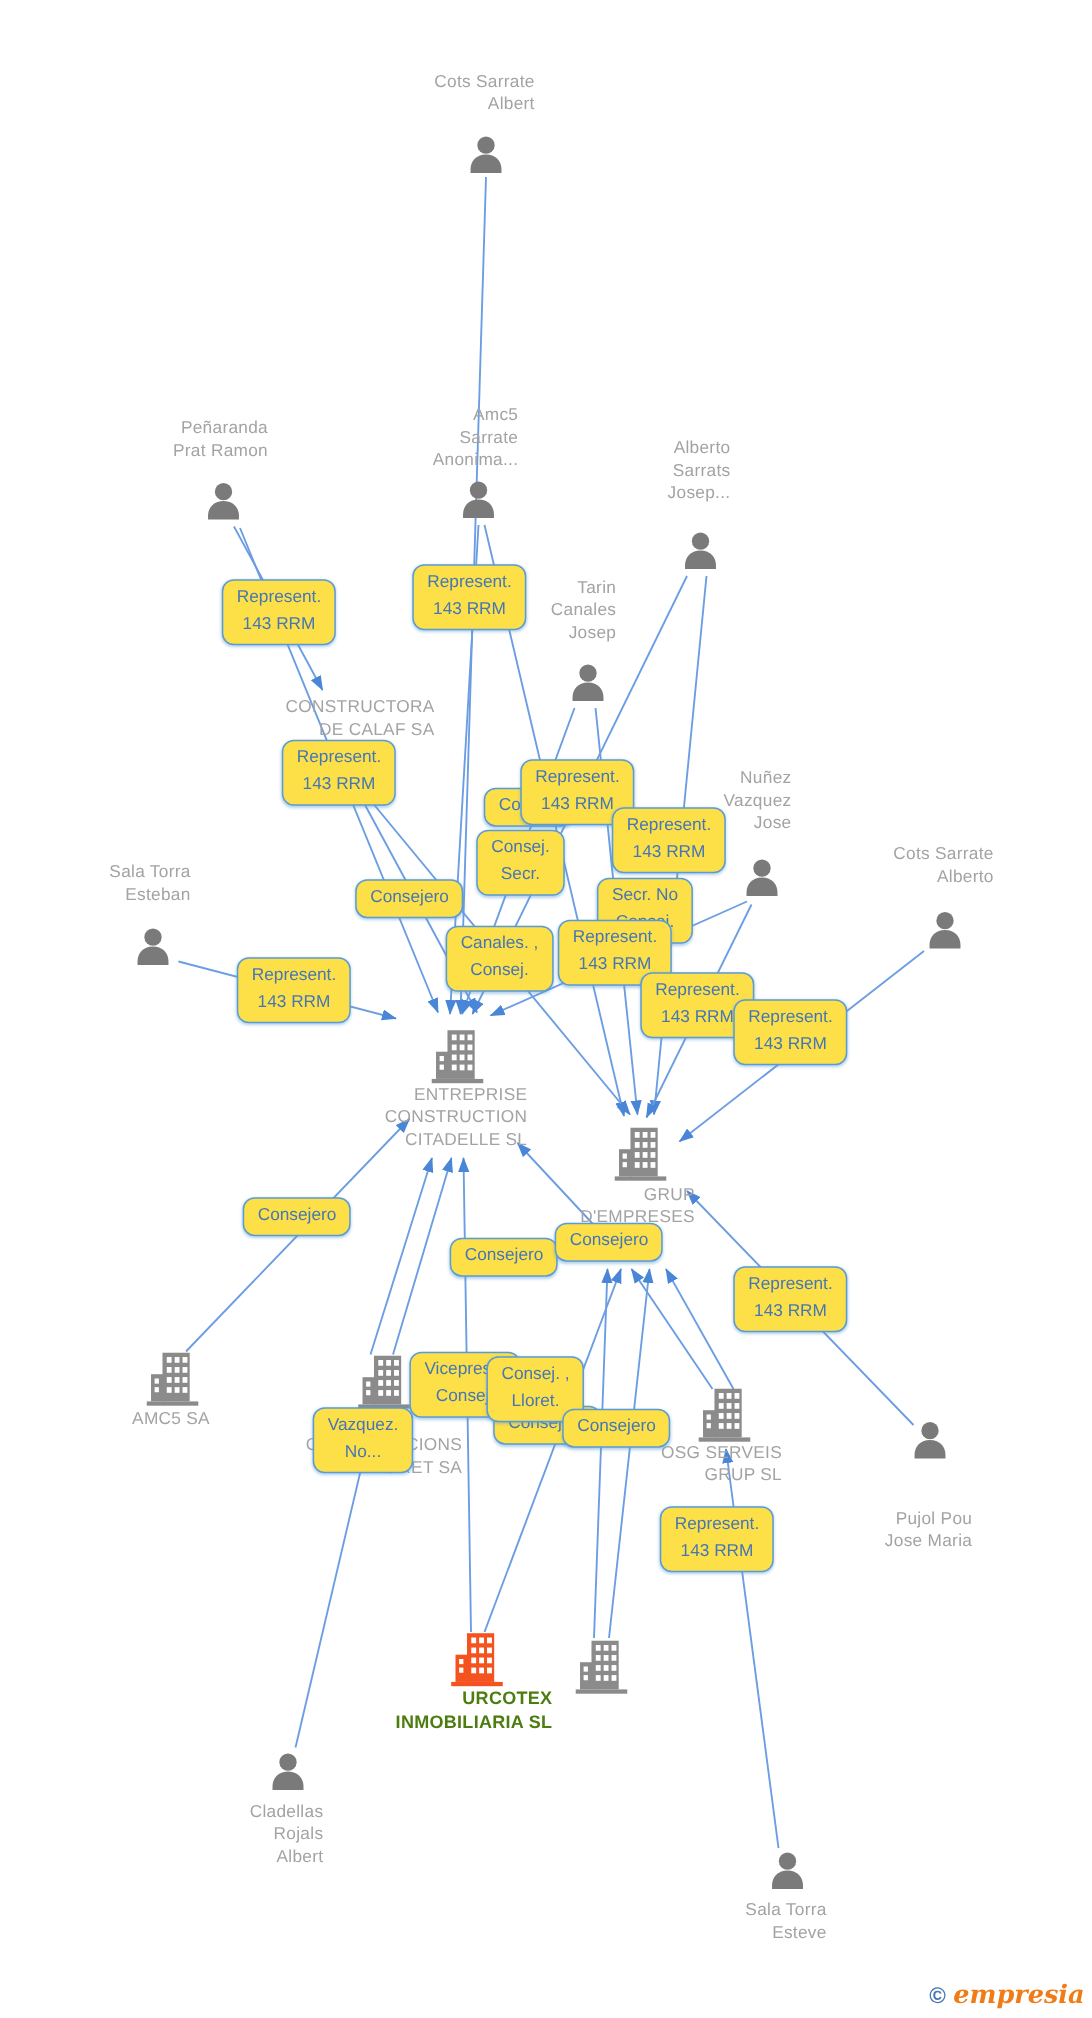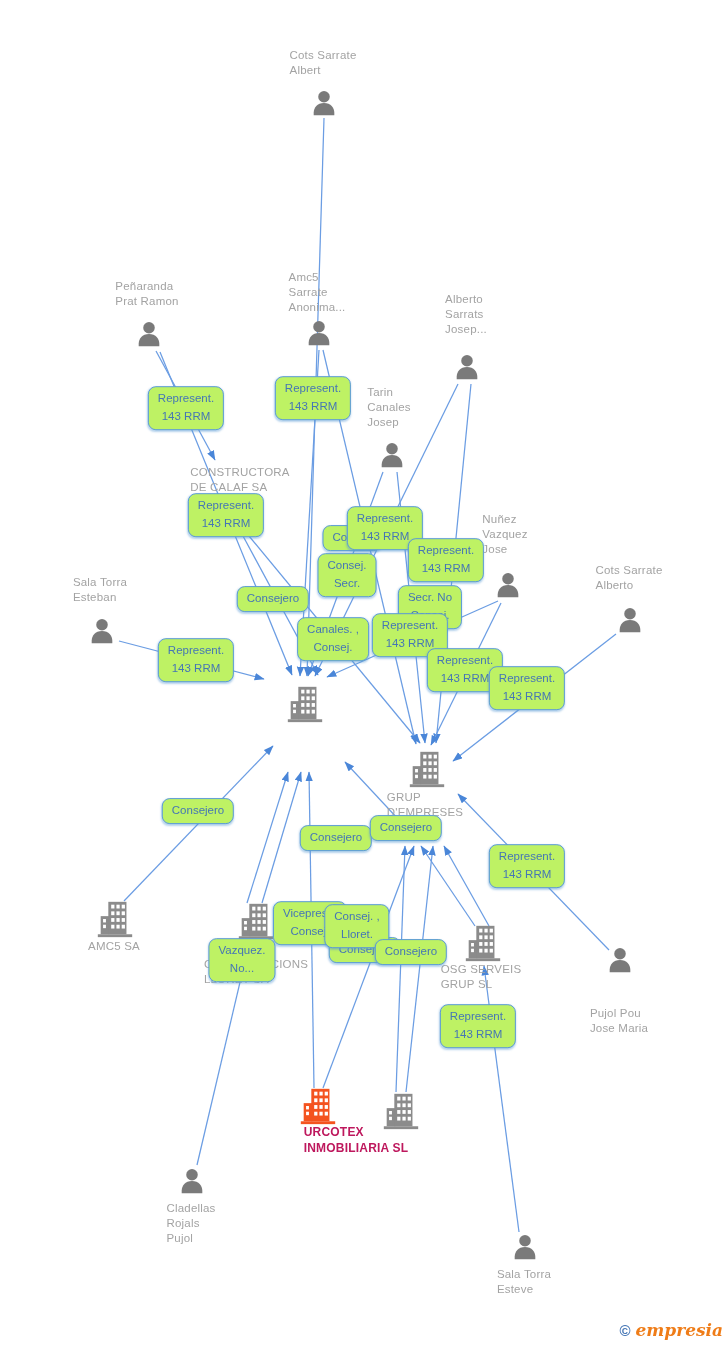--- a/index.html
+++ b/index.html
@@ -2,26 +2,26 @@
 <html><head>
 <meta charset="utf-8">
 <style>
   html,body{margin:0;padding:0;background:#fff;}
   #canvas{position:relative;width:728px;height:1345px;background:#fff;overflow:hidden;
           font-family:"Liberation Sans",sans-serif;}
   #edges{position:absolute;left:0;top:0;z-index:1;}
   .edge{stroke:#6b9de3;stroke-width:1.25;fill:none;}
   .node{position:absolute;transform:translate(-50%,-50%);z-index:2;line-height:0;}
   .nlabel{position:absolute;transform:translate(-50%,-50%);z-index:2;color:#a3a3a3;
-          font-size:11.5px;line-height:1.32;text-align:left;white-space:pre-line;letter-spacing:.2px;}
-  .nlabel.focus{color:#be185d;font-weight:bold;font-size:12px;margin-left:40px;}
+          font-size:11.5px;line-height:1.32;text-align:right;white-space:pre-line;letter-spacing:.2px;}
+  .nlabel.focus{color:#4d7c0f;font-weight:bold;font-size:12px;}
   .picon{fill:#7a7a7a;}
   .bicon{fill:#8b8b8b;}
   .bicon.orange{fill:#f4531f;}
-  .ebox{position:absolute;transform:translate(-50%,-50%);z-index:3;background:#bef264;
+  .ebox{position:absolute;transform:translate(-50%,-50%);z-index:3;background:#fde047;
         border:1.5px solid #5b9bd5;border-radius:8px;color:#4576b5;font-size:11.5px;
         line-height:1.55;text-align:center;white-space:pre-line;padding:3px 9px;
         box-shadow:0 1px 2px rgba(91,155,213,.45);}
   #watermark{position:absolute;right:5px;top:1320px;z-index:4;display:flex;align-items:center;gap:5px;}
   #watermark .cc{color:#4576b5;font-size:15px;font-weight:bold;}
   #watermark .brand{color:#ef7c17;font-family:"DejaVu Serif",serif;font-style:italic;
                     font-size:17px;font-weight:bold;}
 </style>
 </head>
 <body>
@@ -150,21 +150,21 @@
 Jose Maria</div>
 
   <div class="node" style="left:192px;top:1182px">
     <svg class="picon" width="33" height="33" viewBox="0 0 32 32">
         <circle cx="16" cy="9" r="5.6"></circle>
         <path d="M16 15c-6.6 0-10 4.6-10 9.6V27h20v-2.4c0-5-3.4-9.6-10-9.6z"></path>
       </svg>
   </div>
   <div class="nlabel" style="left:191px;top:1224px">Cladellas
 Rojals
-Pujol</div>
+Albert</div>
 
   <div class="node" style="left:525px;top:1248px">
     <svg class="picon" width="33" height="33" viewBox="0 0 32 32">
         <circle cx="16" cy="9" r="5.6"></circle>
         <path d="M16 15c-6.6 0-10 4.6-10 9.6V27h20v-2.4c0-5-3.4-9.6-10-9.6z"></path>
       </svg>
   </div>
   <div class="nlabel" style="left:524px;top:1282px">Sala Torra
 Esteve</div>
 
@@ -210,20 +210,23 @@
           <rect x="23.5" y="19" width="3.4" height="4"></rect>
           <rect x="29" y="19" width="3.4" height="4"></rect>
           <rect x="18" y="26" width="3.4" height="4"></rect>
           <rect x="23.5" y="26" width="3.4" height="4"></rect>
           <rect x="29" y="26" width="3.4" height="4"></rect>
           <rect x="9.5" y="20" width="3" height="3.6"></rect>
           <rect x="9.5" y="26" width="3" height="3.6"></rect>
         </g>
       </svg>
   </div>
+  <div class="nlabel" style="left:304px;top:746px">ENTREPRISE
+CONSTRUCTION
+CITADELLE SL</div>
 
   <div class="node" style="left:427px;top:769px">
     <svg class="bicon" width="42" height="40" viewBox="0 0 44 40">
         <rect x="4" y="36" width="36" height="3"></rect>
         <rect x="7" y="17" width="9" height="19"></rect>
         <rect x="15" y="2" width="19" height="34"></rect>
         <g fill="#fff">
           <rect x="18" y="5" width="3.4" height="4"></rect>
           <rect x="23.5" y="5" width="3.4" height="4"></rect>
           <rect x="29" y="5" width="3.4" height="4"></rect>

